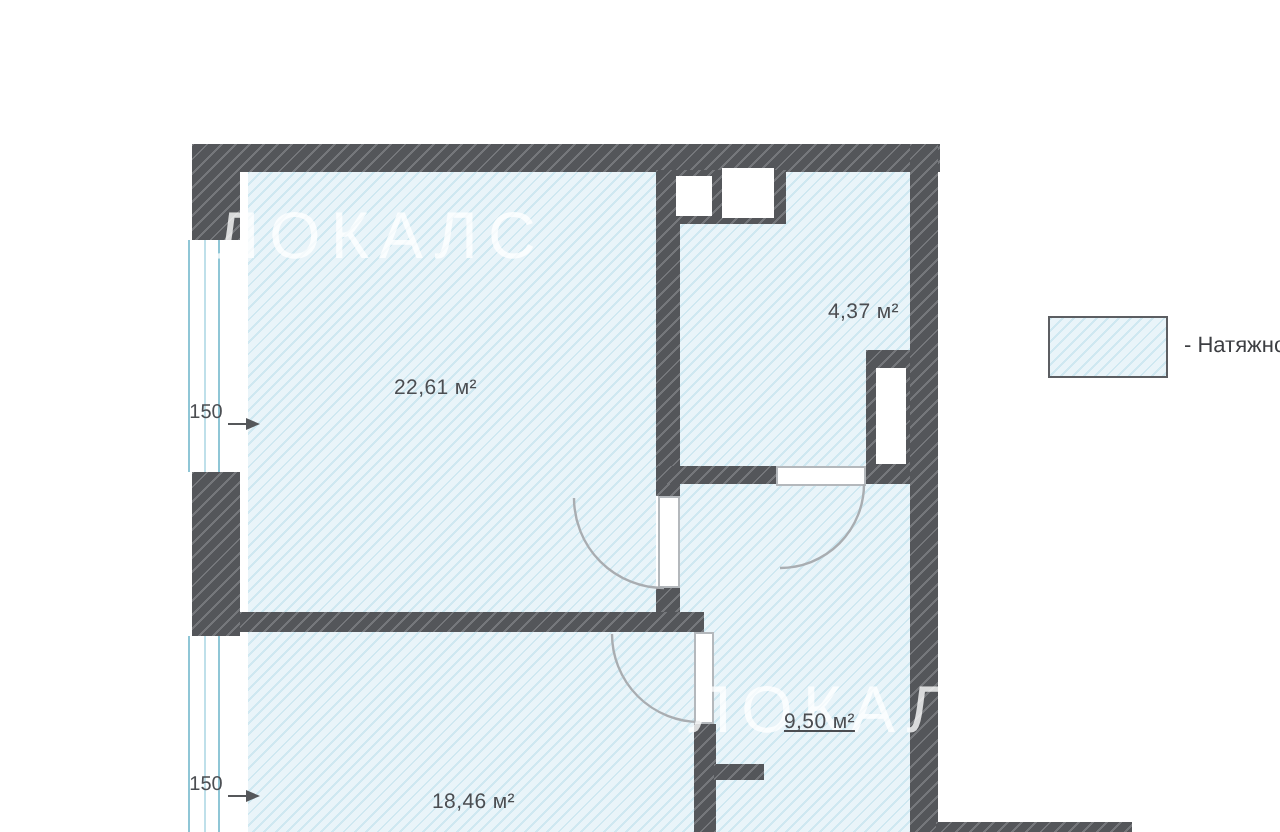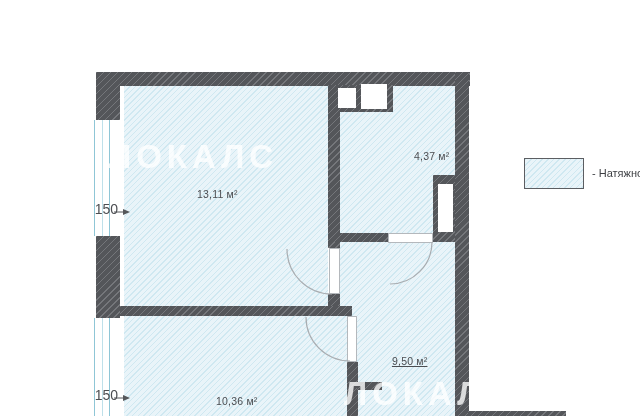--- a/index.html
+++ b/index.html
@@ -30,25 +30,25 @@
     background-size:1px 100%;background-position:center;background-repeat:no-repeat;
   }
 
   
   .dooropen{position:absolute;background:#ffffff;border:1px solid #b4b8bc;box-sizing:border-box;}
 
   .room-label{
     position:absolute;font-size:10.5px;color:#4b4d51;letter-spacing:0.2px;white-space:nowrap;
   }
   .dim-label{
-    position:absolute;font-size:14px;color:#4c4e52;width:30px;text-align:right;white-space:nowrap;
+    position:absolute;font-size:10px;color:#4c4e52;width:30px;text-align:center;white-space:nowrap;
   }
   .watermark{
-    position:absolute;font-weight:bold;font-size:33px;letter-spacing:5px;
-    color:rgba(255,255,255,0.78);white-space:nowrap;user-select:none;margin-top:39px;
+    position:absolute;font-weight:normal;font-size:33px;letter-spacing:5px;
+    color:rgba(255,255,255,0.78);white-space:nowrap;user-select:none;
   }
   .overlay-svg{position:absolute;left:0;top:0;width:640px;height:416px;pointer-events:none;}
 
   .legend-swatch{
     position:absolute;left:524px;top:158px;width:60px;height:31px;
     background:repeating-linear-gradient(135deg,#cfe8f1 0px,#cfe8f1 1px,#e9f4f9 1px,#e9f4f9 4px);
     border:1px solid #5c5e62;box-sizing:border-box;
   }
   .legend-label{
     position:absolute;left:592px;top:167px;font-size:11px;color:#3c3e42;white-space:nowrap;
@@ -141,24 +141,24 @@
     </g>
     <g stroke="#55575a" fill="#55575a">
       <line x1="114" y1="398" x2="126" y2="398" stroke-width="1"></line>
       <polygon points="130,398 123,395 123,401" stroke="none"></polygon>
     </g>
   </svg>
 
   <div class="watermark wm-top">ЛОКАЛС</div>
   <div class="watermark wm-bottom">ЛОКАЛС</div>
 
-  <div class="room-label label-1">13,11 м²</div>
+  <div class="room-label label-1">22,61 м²</div>
   <div class="room-label label-2">4,37 м²</div>
   <div class="room-label label-3">9,50 м²</div>
-  <div class="room-label label-4">10,36 м²</div>
+  <div class="room-label label-4">18,46 м²</div>
 
   <div class="dim-label dim-1">150</div>
   <div class="dim-label dim-2">150</div>
 
   <div class="legend-swatch"></div>
   <div class="legend-label">- Натяжно</div>
 
 </div>
 
 </body></html>

